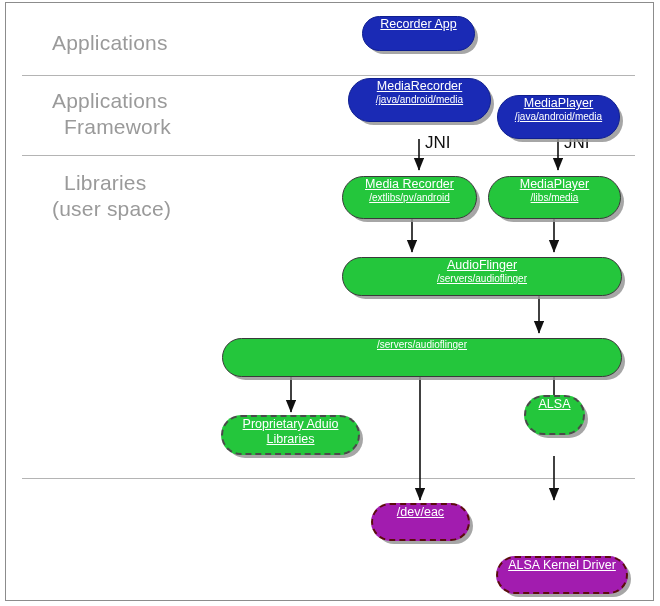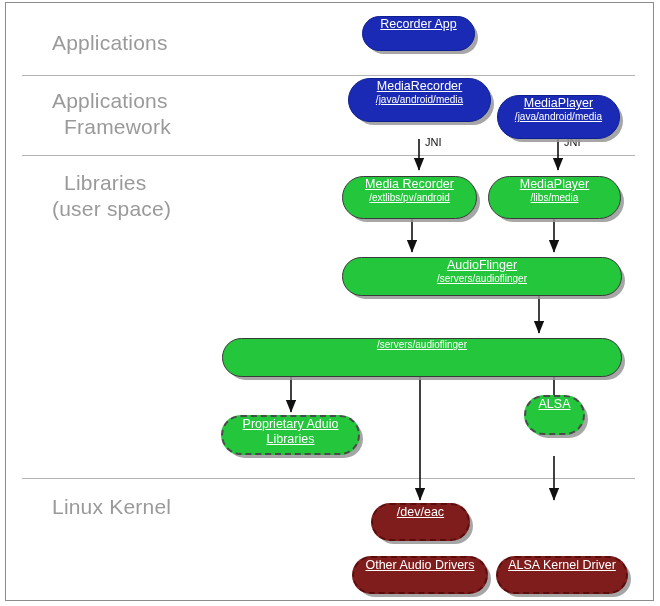--- a/index.html
+++ b/index.html
@@ -61,56 +61,55 @@
     white-space: nowrap;
   }
   .node .t2 {
     font-size: 10px;
     line-height: 12px;
     white-space: nowrap;
   }
   .node.blue  { background: #1a2ab5; border: 1px solid #0f1f90; }
   .node.green { background: #24c63c; border: 1.5px solid #3a3a3a; }
   .node.green.dashed { border: 2px dashed #4a4a4a; }
-  .node.red   { background: #7f1d1d; border: 2px dashed #5a0c0c; }
+  .node.red   { background: #a21caf; border: 2px dashed #5a0c0c; }
 
   .node.two-line .t1 { line-height: 15px; }
 
   
   #wires {
     position: absolute;
     left: 0; top: 0;
     width: 660px; height: 606px;
     pointer-events: none;
   }
   .jni-label {
     position: absolute;
     color: #111111;
-    font-size: 11px;
+    font-size: 17px;
     line-height: 13px;
     white-space: nowrap;
   }
 </style>
 </head>
 <body>
 
 <div id="stage">
 
   <div class="frame"></div>
 
   <div class="divider" style="left:22px; top:75px;  width:613px;"></div>
   <div class="divider" style="left:22px; top:155px; width:613px;"></div>
   <div class="divider" style="left:22px; top:478px; width:613px;"></div>
 
   <div class="layer-label" style="left:24px; top:30px;">Applications</div>
   <div class="layer-label" style="left:24px; top:88px;">Applications
   Framework</div>
   <div class="layer-label" style="left:24px; top:170px;">  Libraries
 (user space)</div>
-  <div class="layer-label" style="left:24px; top:494px;">Linux Kernel</div>
 
   <svg id="wires" viewBox="0 0 660 606" xmlns="http://www.w3.org/2000/svg">
     <defs>
       <marker id="ah" markerWidth="9" markerHeight="9" refX="7.5" refY="3.2" orient="auto" markerUnits="strokeWidth">
         <path d="M0,0 L8,3.2 L0,6.4 z" fill="#111111"></path>
       </marker>
     </defs>
     <g stroke="#111111" stroke-width="1.6" fill="none">
 
       <line x1="419" y1="139" x2="419" y2="170" marker-end="url(#ah)"></line>
@@ -177,21 +176,18 @@
 
   <div class="node green dashed" style="left:524px; top:395px; width:61px; height:40px; border-radius:20px;">
     <span class="t1">ALSA</span>
   </div>
 
   <div class="node red" style="left:371px; top:503px; width:99px; height:38px; border-radius:19px;">
     <span class="t1">/dev/eac</span>
   </div>
 
 
-  <div class="node red" style="left:352px; top:556px; width:136px; height:38px; border-radius:19px;">
-    <span class="t1">Other Audio Drivers</span>
-  </div>
 
   <div class="node red" style="left:496px; top:556px; width:132px; height:38px; border-radius:19px;">
     <span class="t1">ALSA Kernel Driver</span>
   </div>
 
 </div>
 
 </body></html>

